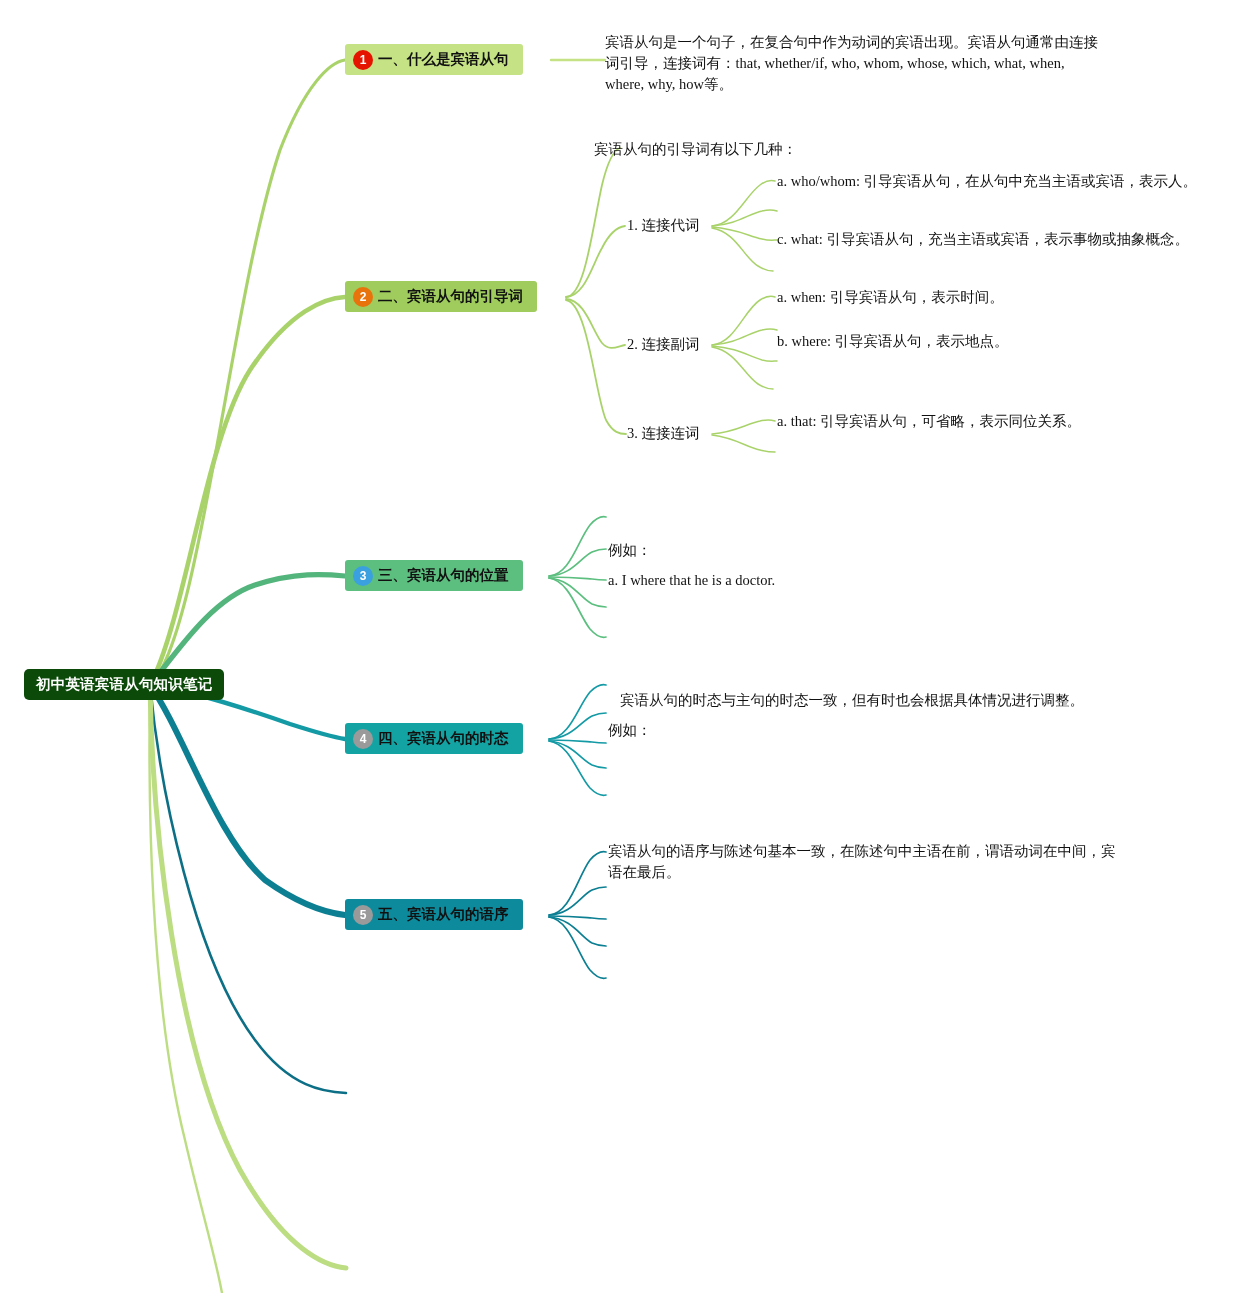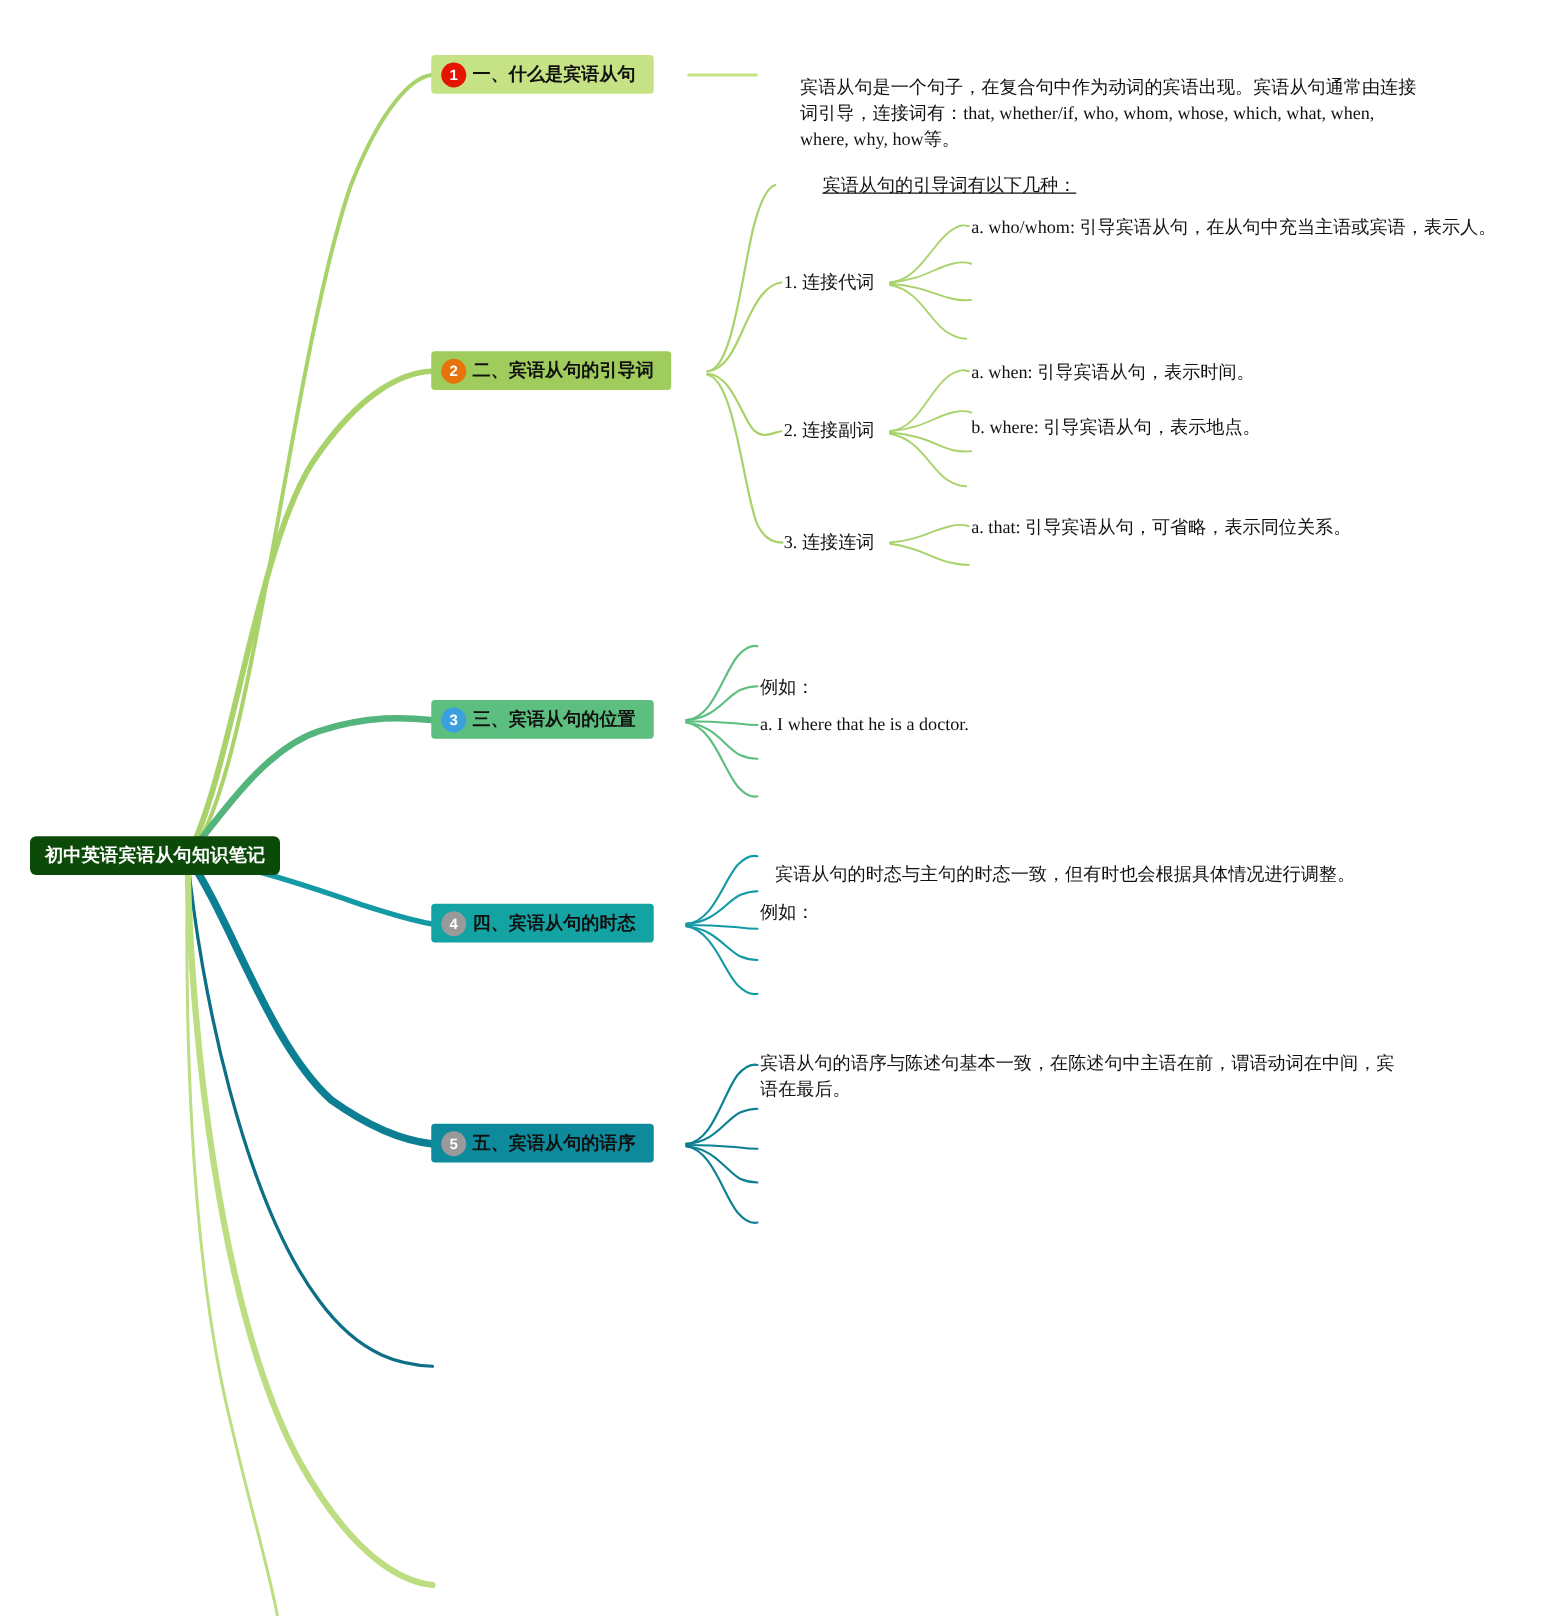--- a/index.html
+++ b/index.html
@@ -153,30 +153,31 @@
   </svg>
 
   <div class="node root-node">
     <span>初中英语宾语从句知识笔记</span>
   </div>
 
   <div class="node branch-node" style="left:345px; top:44px; background:#c5e384;">
     <span class="badge" style="background:#e51400;">1</span>
     <span>一、什么是宾语从句</span>
   </div>
-  <div class="leaf wrap2" style="left:640px; top:32px; width:500px;margin-top:28px;">宾语从句是一个句子，在复合句中作为动词的宾语出现。宾语从句通常由连接词引导，连接词有：that, whether/if, who, whom, whose, which, what, when, where, why, how等。</div>
+  <div class="leaf wrap2" style="left:605px; top:32px; width:500px;">宾语从句是一个句子，在复合句中作为动词的宾语出现。宾语从句通常由连接词引导，连接词有：that, whether/if, who, whom, whose, which, what, when, where, why, how等。</div>
 
   <div class="node branch-node" style="left:345px; top:281px; background:#9fcc5c;">
     <span class="badge" style="background:#e8730c;">2</span>
     <span>二、宾语从句的引导词</span>
   </div>
-  <div class="leaf" style="left:658px; top:139px;text-decoration:underline;">宾语从句的引导词有以下几种：</div>
+  <div class="leaf" style="left:594px; top:139px;">宾语从句的引导词有以下几种：</div>
 
   <div class="sub-label" style="left:627px; top:216px;">1. 连接代词</div>
   <div class="sub-label" style="left:777px; top:172px;">a. who/whom: 引导宾语从句，在从句中充当主语或宾语，表示人。</div>
+  <div class="sub-label" style="left:777px; top:230px;">c. what: 引导宾语从句，充当主语或宾语，表示事物或抽象概念。</div>
 
   <div class="sub-label" style="left:627px; top:335px;">2. 连接副词</div>
   <div class="sub-label" style="left:777px; top:288px;">a. when: 引导宾语从句，表示时间。</div>
   <div class="sub-label" style="left:777px; top:332px;">b. where: 引导宾语从句，表示地点。</div>
 
   <div class="sub-label" style="left:627px; top:424px;">3. 连接连词</div>
   <div class="sub-label" style="left:777px; top:412px;">a. that: 引导宾语从句，可省略，表示同位关系。</div>
 
   <div class="node branch-node" style="left:345px; top:560px; background:#5cbf7f;">
     <span class="badge" style="background:#3aa0e0;">3</span>

